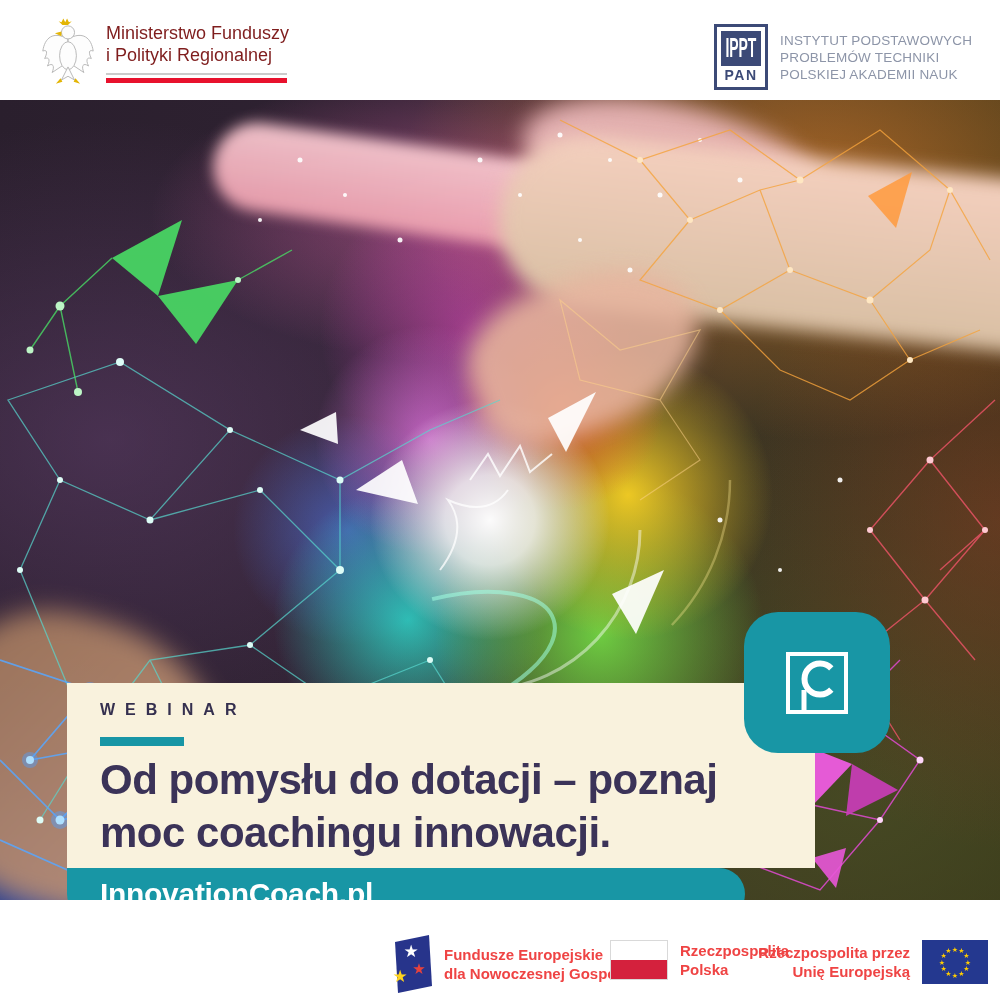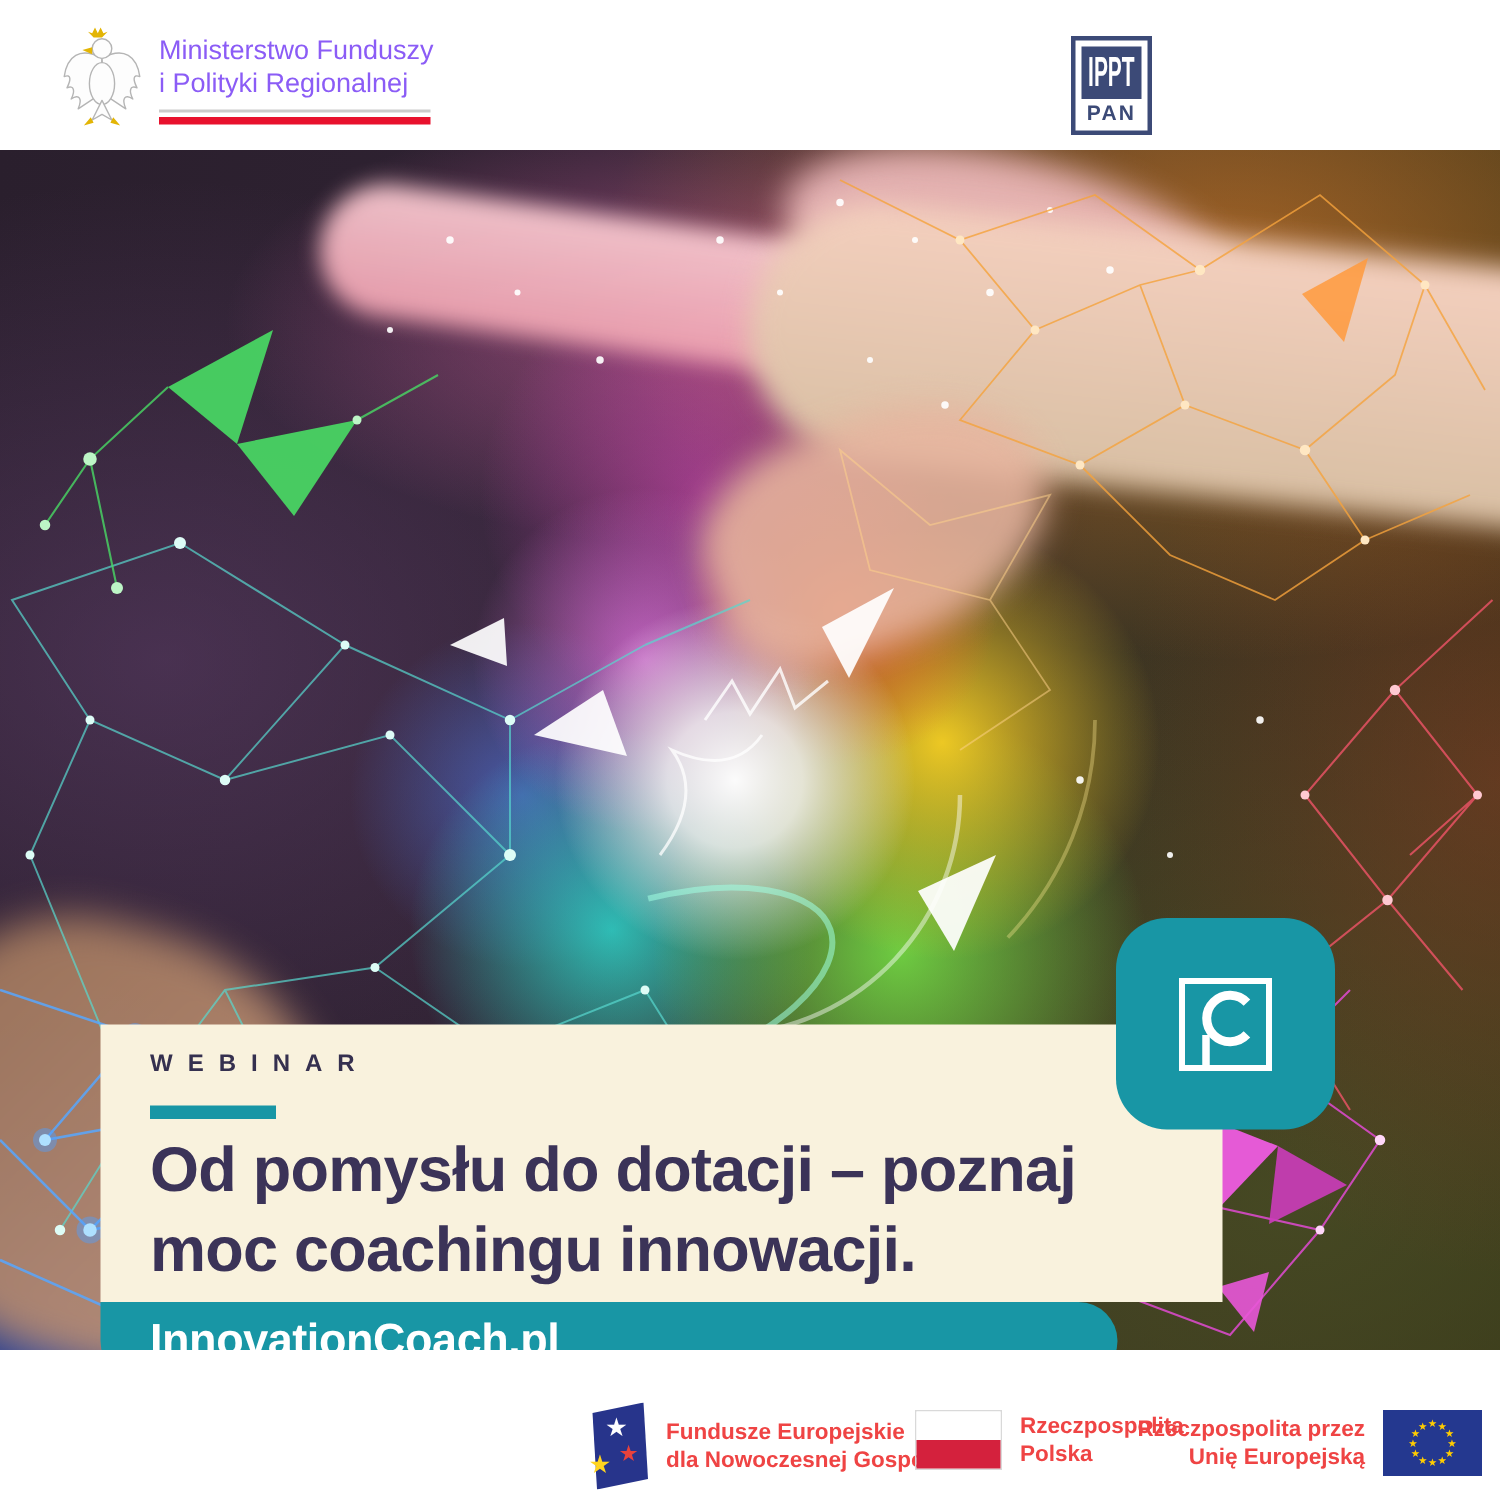--- a/index.html
+++ b/index.html
@@ -3,21 +3,21 @@
 <meta charset="utf-8">
 <style>
   html,body{margin:0;padding:0;background:#fff;}
   .poster{position:relative;width:1000px;height:1000px;background:#fff;overflow:hidden;
           font-family:"Liberation Sans",sans-serif;}
 
   
   .header{position:absolute;left:0;top:0;width:1000px;height:100px;background:#fff;}
   .ministry{position:absolute;left:40px;top:16px;display:flex;align-items:center;gap:10px;}
   .ministry-text{display:flex;flex-direction:column;}
-  .ministry-name{font-size:18px;line-height:22px;color:#8b5cf6;}
+  .ministry-name{font-size:18px;line-height:22px;color:#7f1d1d;}
   .ministry-lines{margin-top:7px;width:181px;}
   .line-gray{height:2px;background:#cbcbcb;margin-bottom:3px;}
   .line-red{height:5px;background:var(--ministry-red,#e8112d);}
 
   .ippt{position:absolute;left:714px;top:24px;display:flex;align-items:center;gap:12px;}
   .ippt-box{width:54px;height:66px;border:3px solid var(--ippt-navy,#3c4a77);box-sizing:border-box;
             background:#fff;display:flex;flex-direction:column;padding:4px;}
   .ippt-top{flex:1;background:var(--ippt-navy,#3c4a77);display:flex;align-items:center;justify-content:center;overflow:hidden;}
   .ippt-top span{color:#fff;font-weight:bold;font-size:17px;letter-spacing:0px;transform:scale(.82,1.65);}
   .ippt-bottom{height:17px;display:flex;align-items:center;justify-content:center;
@@ -113,20 +113,25 @@
       </div>
     </div>
 
     <div class="ippt">
       <div class="ippt-box">
         <div class="ippt-top">
             <span>IPPT</span>
           </div>
         <div class="ippt-bottom">PAN</div>
       </div>
+      <div class="ippt-text">
+        <div>INSTYTUT PODSTAWOWYCH</div>
+        <div>PROBLEMÓW TECHNIKI</div>
+        <div>POLSKIEJ AKADEMII NAUK</div>
+      </div>
     </div>
   </div>
 
   <div class="photo">
     <div class="blob hand-top"></div>
     <div class="blob hand-top2"></div>
     <div class="blob arm-right"></div>
     <div class="blob hand-right"></div>
     <div class="blob arm-bl"></div>
 

